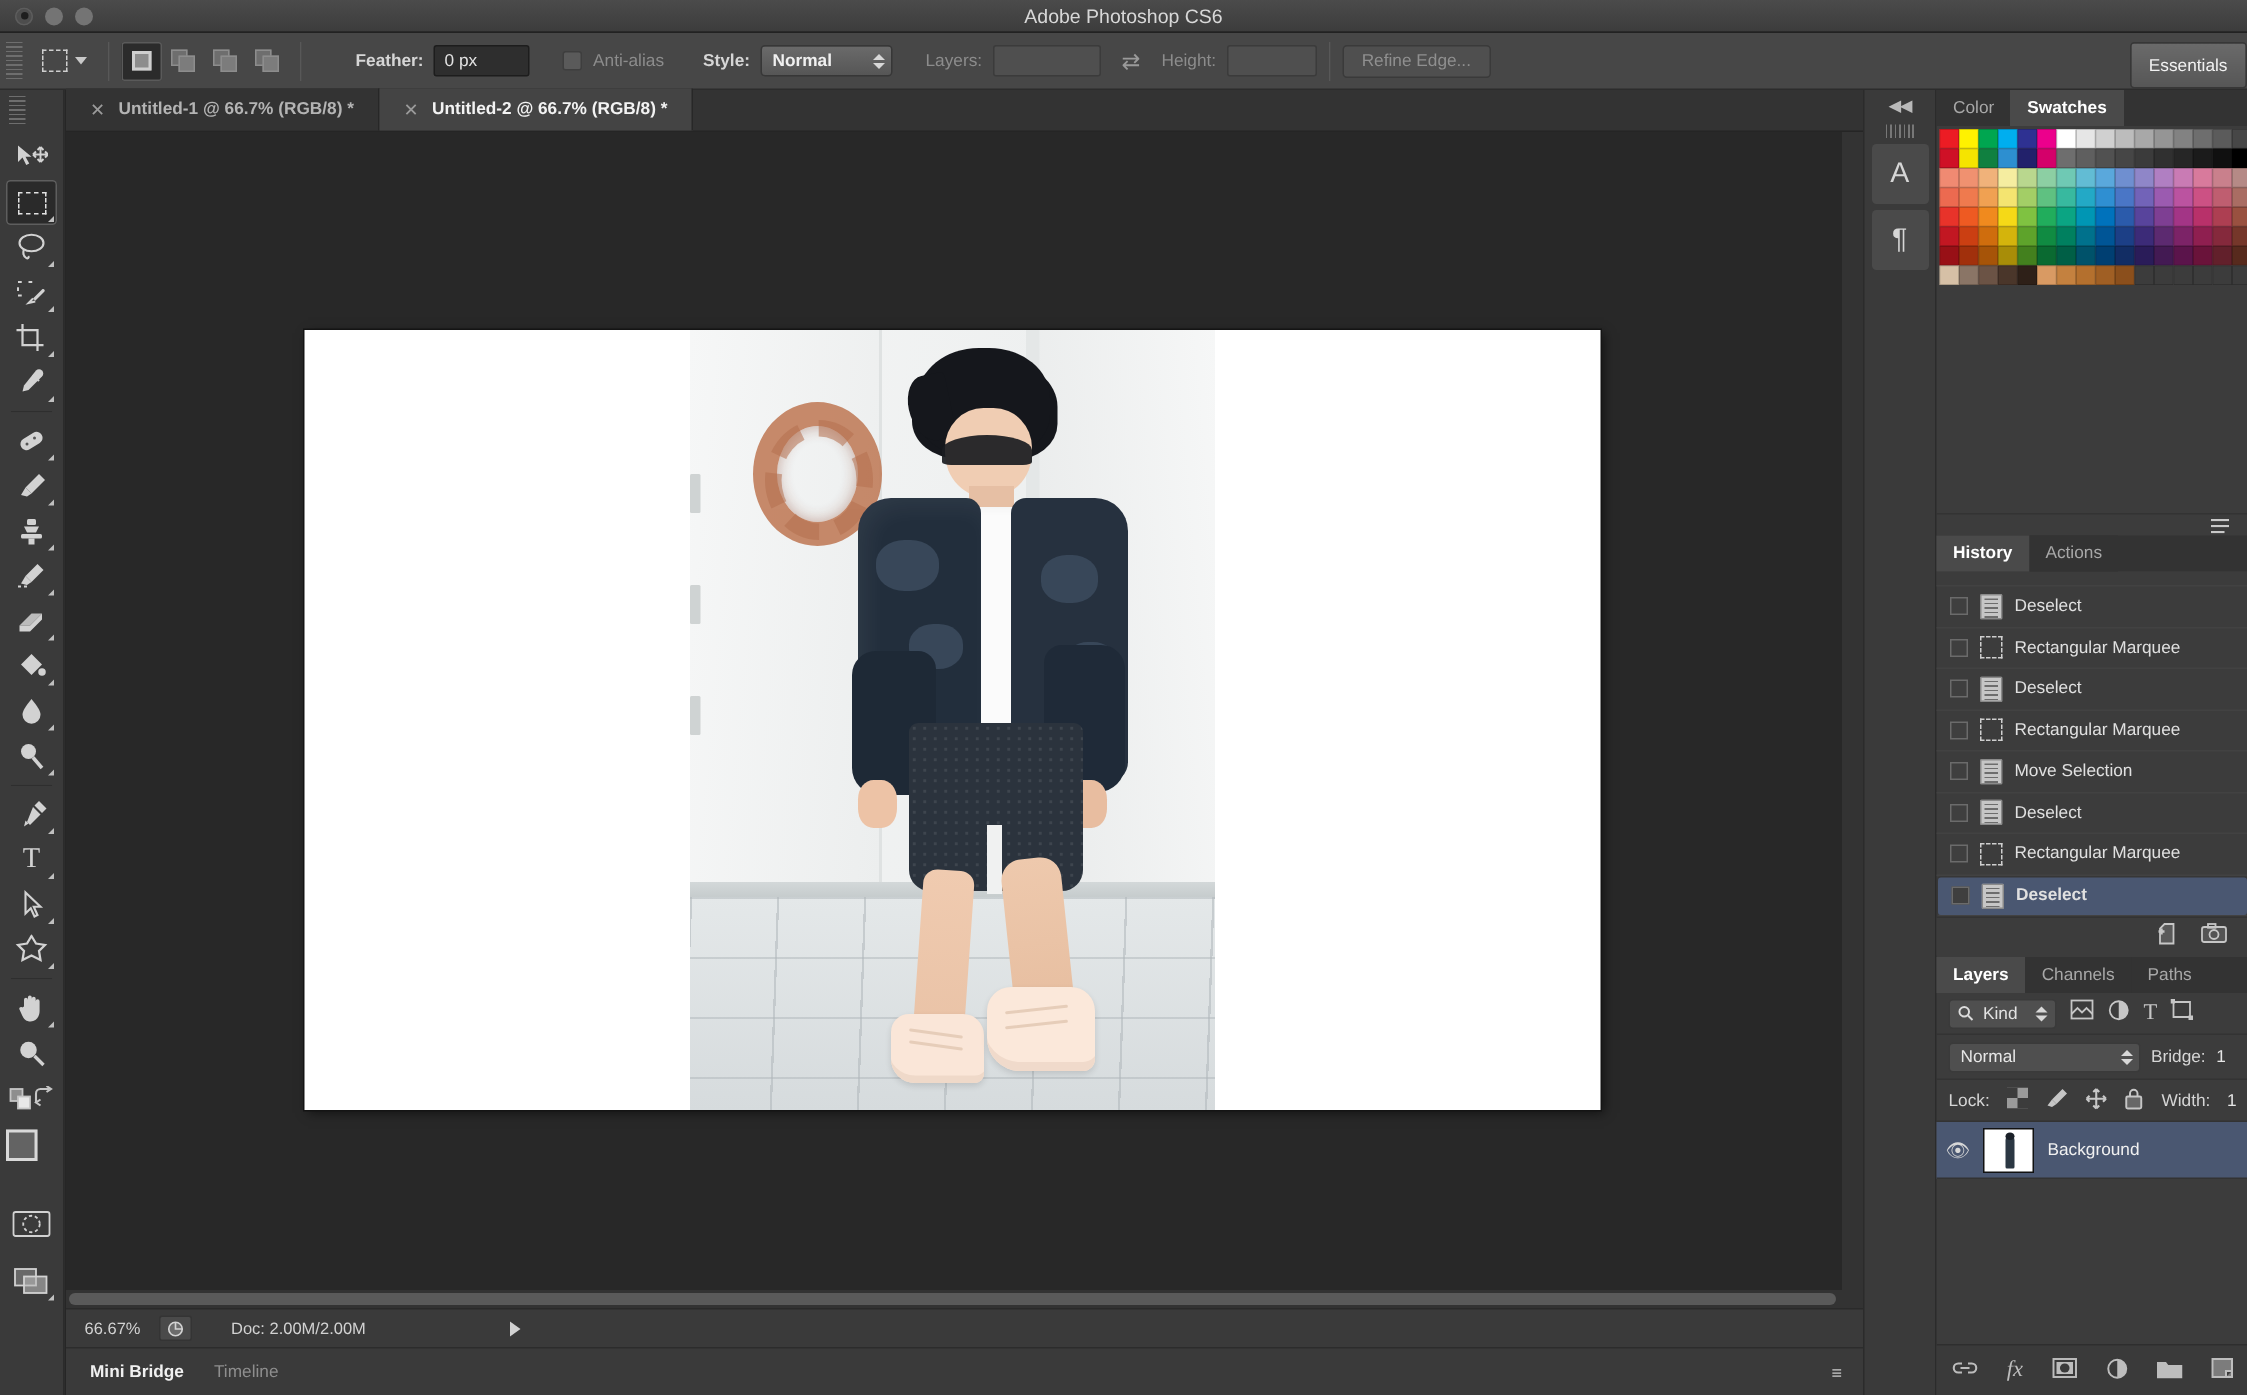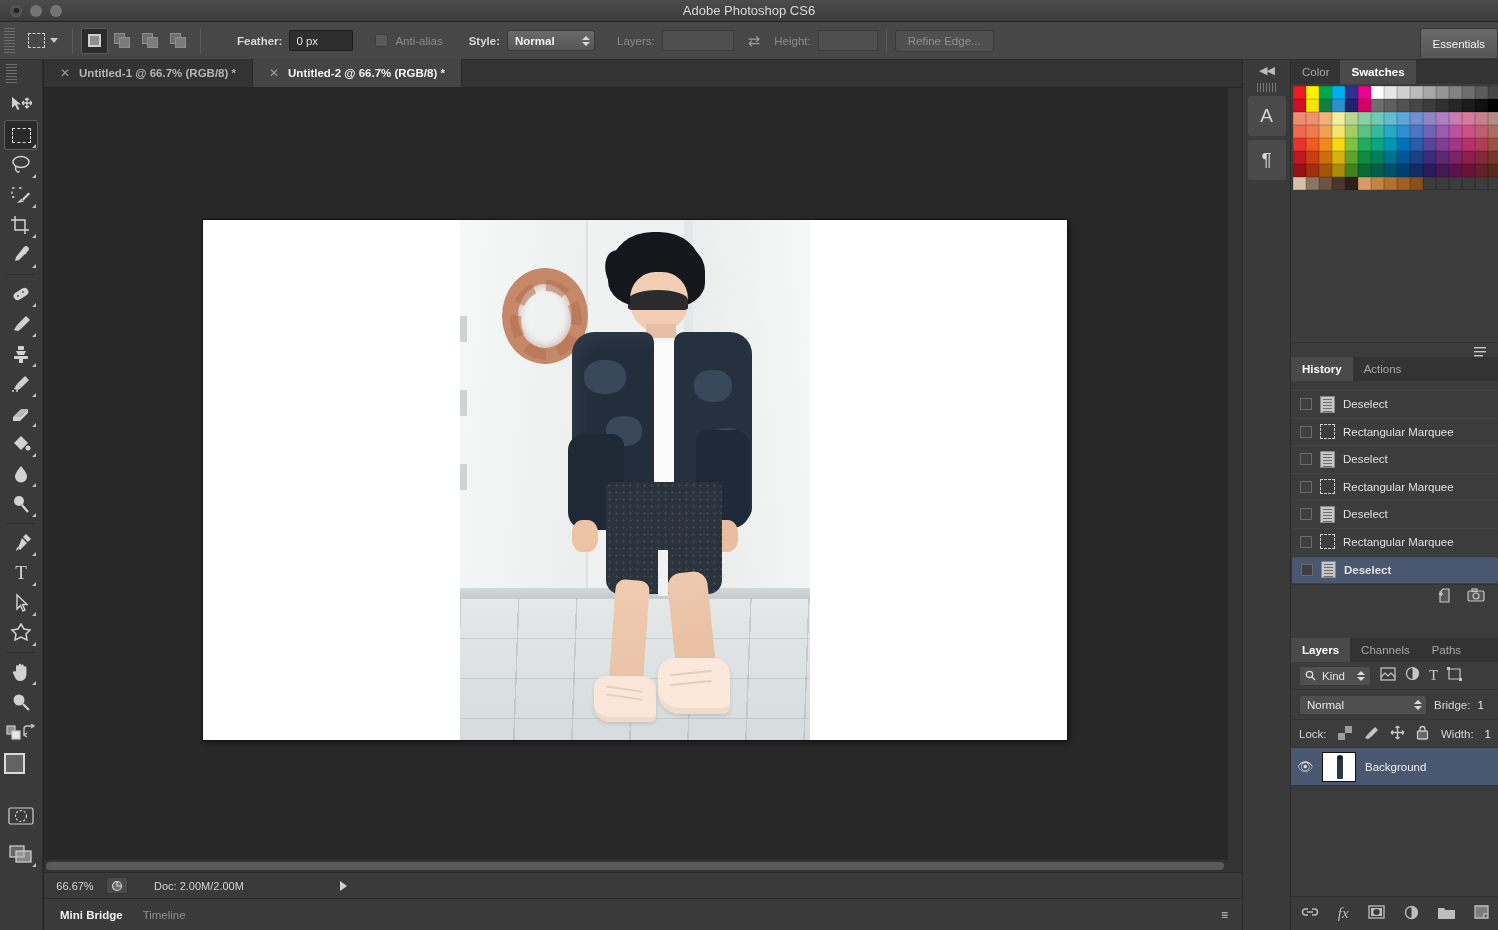--- a/index.html
+++ b/index.html
@@ -893,20 +893,25 @@
           <span>Deselect</span>
         </div>
         <div class="hist-row">
           <div class="hist-chk"></div>
           <div class="hist-ico-marq"></div>
           <span>Rectangular Marquee</span>
         </div>
         <div class="hist-row">
           <div class="hist-chk"></div>
           <div class="hist-ico-doc"></div>
+          <span>Move Selection</span>
+        </div>
+        <div class="hist-row">
+          <div class="hist-chk"></div>
+          <div class="hist-ico-doc"></div>
           <span>Deselect</span>
         </div>
         <div class="hist-row">
           <div class="hist-chk"></div>
           <div class="hist-ico-marq"></div>
           <span>Rectangular Marquee</span>
         </div>
         <div class="hist-row sel">
           <div class="hist-chk"></div>
           <div class="hist-ico-doc"></div>

